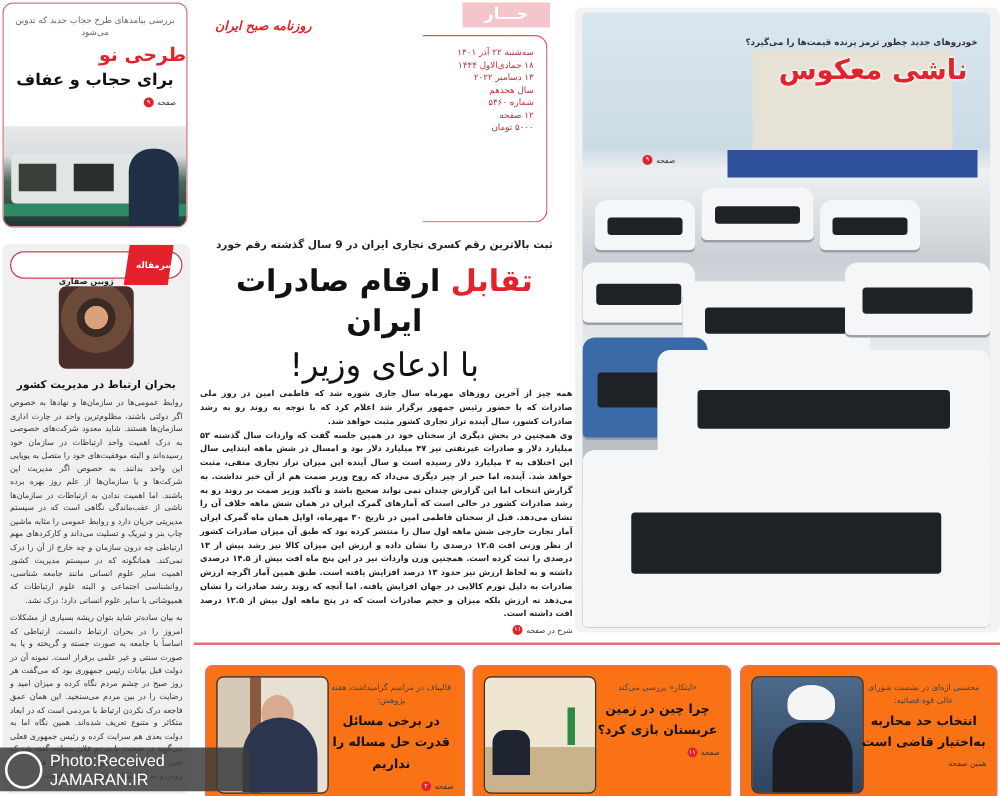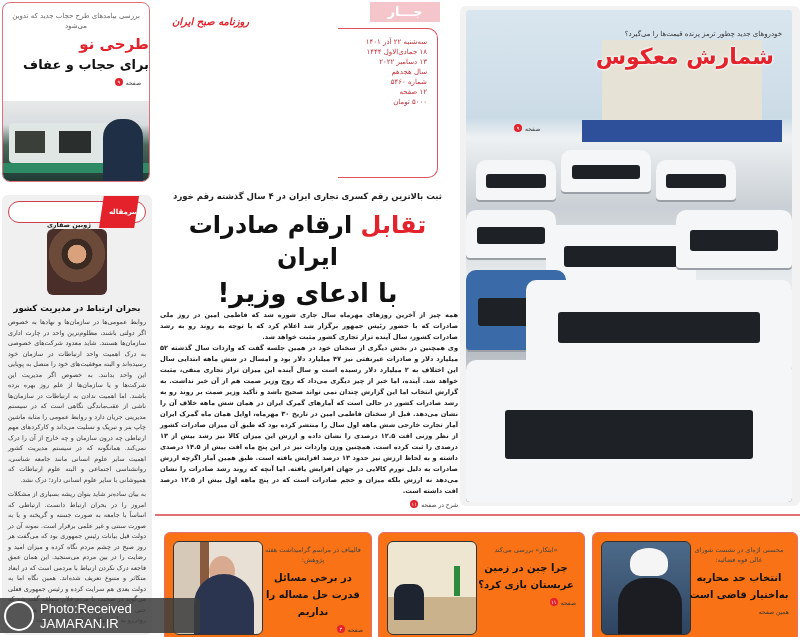--- a/index.html
+++ b/index.html
@@ -2,21 +2,21 @@
 <html><head>
 <meta charset="utf-8">
 <style>
 *{box-sizing:border-box;margin:0;padding:0}
 body{width:800px;height:637px;background:#fff;font-family:"DejaVu Sans",sans-serif;position:relative;overflow:hidden;direction:rtl}
 .abs{position:absolute}
 
 #promo-hijab{left:2px;top:2px;width:148px;height:180px;border:1.5px solid #e0707a;border-radius:8px;background:#fff;overflow:hidden}
 #promo-hijab .kicker{font-size:7px;color:#666;text-align:center;line-height:10px;margin-top:8px;padding:0 6px}
 #promo-hijab .red{font-size:15px;font-weight:bold;color:#e3222b;margin-top:4px}
-#promo-hijab .black{font-size:13px;font-weight:bold;color:#111;margin-top:4px}
+#promo-hijab .black{font-size:13px;font-weight:bold;color:#111;text-align:center;margin-top:4px}
 .page-ref{font-size:6px;color:#333;display:flex;align-items:center;gap:3px;direction:rtl}
 .page-dot{width:8px;height:8px;border-radius:50%;background:#e3222b;color:#fff;font-size:5px;display:inline-flex;align-items:center;justify-content:center}
 #promo-hijab .page-ref{margin:6px 8px 0 0}
 #promo-hijab .photo{position:absolute;left:0;right:0;bottom:0;height:80px;background:linear-gradient(180deg,#e8e8e8 0%,#d8dde0 30%,#4a6a5c 55%,#1f3a34 100%)}
 #promo-hijab .van{position:absolute;left:6px;bottom:18px;width:110px;height:40px;background:#dfe6e4;border-radius:4px}
 #promo-hijab .van .w1{position:absolute;left:6px;top:8px;width:30px;height:22px;background:#3a3f3a}
 #promo-hijab .van .w2{position:absolute;left:50px;top:8px;width:32px;height:22px;background:#2a2f2e}
 #promo-hijab .stripe{position:absolute;left:0;right:0;bottom:8px;height:10px;background:#2e8a64}
 #promo-hijab .officer{position:absolute;right:6px;bottom:0;width:40px;height:62px;background:#1f2f45;border-radius:18px 18px 0 0}
 
@@ -24,32 +24,32 @@
 #logo{position:absolute;left:5px;top:10px;width:180px;height:170px;color:#e3222b;font-family:"DejaVu Serif",serif;font-size:96px;font-weight:bold;line-height:150px;text-align:center;letter-spacing:-4px}
 #logo-tag{position:absolute;left:14px;top:16px;font-size:10px;color:#e3222b;font-style:italic;font-weight:bold}
 #edition-tab{position:absolute;left:212px;top:2px;width:70px;height:20px;background:#f4c5cb;color:#fff;font-weight:bold;font-size:13px;text-align:center;line-height:20px}
 #date-box{position:absolute;left:180px;top:28px;width:100px;height:150px;border:1.5px solid #e05060;border-left:none;border-radius:0 10px 10px 0;padding:8px 10px 0 4px}
 #date-box div{font-size:7px;color:#c0303a;line-height:10px;text-align:right}
 
 #headline{left:155px;top:185px;width:305px;height:125px;text-align:center}
 #headline .kicker{font-size:8.5px;font-weight:bold;color:#222;margin-top:6px}
 #headline .h1{font-size:24px;font-weight:bold;color:#111;margin-top:8px;line-height:32px}
 #headline .h1 .red{color:#e3222b}
-#headline .h2{font-size:26px;font-weight:bold;color:#111;line-height:40px}
+#headline .h2{font-size:26px;font-weight:normal;color:#111;line-height:40px}
 #body-text{left:160px;top:310px;width:298px;height:200px}
 #body-text p{font-size:6.6px;line-height:11px;color:#222;text-align:justify;font-weight:bold}
 #body-text .page-ref{margin-top:3px}
 
 #feature{left:460px;top:6px;width:340px;height:500px;background:#f2f2f2;border-radius:6px;padding:4px 8px 0 4px}
 #feature .img{position:relative;width:326px;height:492px;border-radius:4px;overflow:hidden;background:linear-gradient(180deg,#d9e6ef 0%,#cbdbe6 22%,#eef1f3 26%,#c9cfd4 40%,#e9ecee 55%,#b8bec3 70%,#eef0f1 85%,#cfd4d6 100%)}
 #feature .ship{position:absolute;right:30px;top:30px;width:160px;height:95px;background:#e6e2d6}
 #feature .shipblue{position:absolute;right:10px;top:110px;width:200px;height:22px;background:#2e4f9a}
 #feature .car{position:absolute;background:#f5f6f7;border-radius:10px 10px 4px 4px;box-shadow:0 2px 0 #9aa0a6}
 #feature .car::after{content:"";position:absolute;left:12%;right:12%;top:35%;height:35%;background:#1e2226;border-radius:3px}
-#feature .kicker{position:absolute;right:10px;top:20px;font-size:7px;color:#333;font-weight:normal}
+#feature .kicker{position:absolute;right:10px;top:20px;font-size:7px;color:#333;font-weight:bold}
 #feature .red{position:absolute;right:18px;top:34px;font-size:22px;font-weight:bold;color:#e3222b;text-shadow:0 0 3px #fff,0 0 3px #fff}
 #feature .white{position:absolute;right:16px;top:72px;font-size:22px;font-weight:bold;color:#fff;-webkit-text-stroke:1px #333;text-shadow:1px 1px 0 #333}
 #feature .page-ref{position:absolute;left:48px;top:114px}
 
 #oped{left:2px;top:195px;width:150px;height:440px;background:#f0f0f0;border-radius:6px;padding:6px}
 #oped .pill{position:relative;height:22px;border:1.5px solid #d04050;border-radius:12px;background:#fff}
 #oped .pill .tag{position:absolute;right:6px;top:-6px;width:40px;height:32px;background:#e3222b;color:#fff;font-size:7px;font-weight:bold;line-height:32px;clip-path:polygon(12% 0,100% 0,88% 100%,0 100%)}
 #oped .pill .author{position:absolute;right:54px;top:19px;font-size:6.5px;font-weight:bold;color:#222}
 #oped .avatar{width:60px;height:66px;margin:6px auto 0;border-radius:6px;background:radial-gradient(circle at 50% 38%,#d9a27c 0 18%,#3a2a22 19% 30%,#6b4a3a 31% 55%,#4a2e2a 56%)}
 #oped .title{font-size:8.5px;font-weight:bold;color:#111;text-align:center;margin-top:8px}
@@ -108,21 +108,21 @@
     <div>۱۸ جمادی‌الاول ۱۴۴۴</div>
     <div>۱۳ دسامبر ۲۰۲۲</div>
     <div>سال هجدهم</div>
     <div>شماره ۵۴۶۰</div>
     <div>۱۲ صفحه</div>
     <div>۵۰۰۰ تومان</div>
   </div>
 </div>
 
 <div id="headline" class="abs">
-  <div class="kicker">ثبت بالاترین رقم کسری تجاری ایران در ۴ سال گذشته رقم خورد</div>
+  <div class="kicker">ثبت بالاترین رقم کسری تجاری ایران در 9 سال گذشته رقم خورد</div>
   <div class="h1"><span class="red">تقابل</span><span> ارقام صادرات ایران</span></div>
   <div class="h2">با ادعای وزیر!</div>
 </div>
 <div id="body-text" class="abs">
   <p>همه چیز از آخرین روزهای مهرماه سال جاری شوره شد که فاطمی امین در روز ملی صادرات که با حضور رئیس جمهور برگزار شد اعلام کرد که با توجه به روند رو به رشد صادرات کشور، سال آینده تراز تجاری کشور مثبت خواهد شد.</p>
   <p>وی همچنین در بخش دیگری از سخنان خود در همین جلسه گفت که واردات سال گذشته ۵۲ میلیارد دلار و صادرات غیرنفتی نیز ۴۷ میلیارد دلار بود و امسال در شش ماهه ابتدایی سال این اختلاف به ۲ میلیارد دلار رسیده است و سال آینده این میزان تراز تجاری منفی، مثبت خواهد شد. آینده، اما خبر از چیز دیگری می‌داد که روح وزیر صمت هم از آن خبر نداشت. به گزارش انتخاب اما این گزارش چندان نمی تواند صحیح باشد و تأکید وزیر صمت بر روند رو به رشد صادرات کشور در حالی است که آمارهای گمرک ایران در همان شش ماهه خلاف آن را نشان می‌دهد. قبل از سخنان فاطمی امین در تاریخ ۳۰ مهرماه، اوایل همان ماه گمرک ایران آمار تجارت خارجی شش ماهه اول سال را منتشر کرده بود که طبق آن میزان صادرات کشور از نظر وزنی افت ۱۲.۵ درصدی را نشان داده و ارزش این میزان کالا نیز رشد بیش از ۱۳ درصدی را ثبت کرده است. همچنین وزن واردات نیز در این پنج ماه افت بیش از ۱۴.۵ درصدی داشته و به لحاظ ارزش نیز حدود ۱۳ درصد افزایش یافته است. طبق همین آمار اگرچه ارزش صادرات به دلیل تورم کالایی در جهان افزایش یافته. اما آنچه که روند رشد صادرات را نشان می‌دهد نه ارزش بلکه میزان و حجم صادرات است که در پنج ماهه اول بیش از ۱۲.۵ درصد افت داشته است.</p>
   <div class="page-ref">
     <span>شرح در صفحه</span>
     <span class="page-dot">۱۱</span>
   </div>
@@ -135,21 +135,21 @@
     <div class="car" style="left:10px;top:150px;width:80px;height:40px"></div>
     <div class="car" style="left:95px;top:140px;width:90px;height:42px"></div>
     <div class="car" style="left:190px;top:150px;width:80px;height:40px"></div>
     <div class="car" style="left:0;top:200px;width:90px;height:48px"></div>
     <div class="car" style="left:80px;top:215px;width:150px;height:60px"></div>
     <div class="car" style="left:210px;top:200px;width:116px;height:58px"></div>
     <div class="car" style="left:0;top:260px;width:100px;height:80px;background:#3b6aa8"></div>
     <div class="car" style="left:60px;top:270px;width:266px;height:90px"></div>
     <div class="car" style="left:0;top:350px;width:326px;height:142px"></div>
     <div class="kicker">خودروهای جدید چطور ترمز پرنده قیمت‌ها را می‌گیرد؟</div>
-    <div class="red">شمارش معکوس</div>
+    <div class="red">ناشی معکوس</div>
     <div class="page-ref">
       <span>صفحه</span>
       <span class="page-dot">۹</span>
     </div>
   </div>
 </div>
 
 <div id="oped" class="abs">
   <div class="pill">
     <div class="tag">سرمقاله</div>

